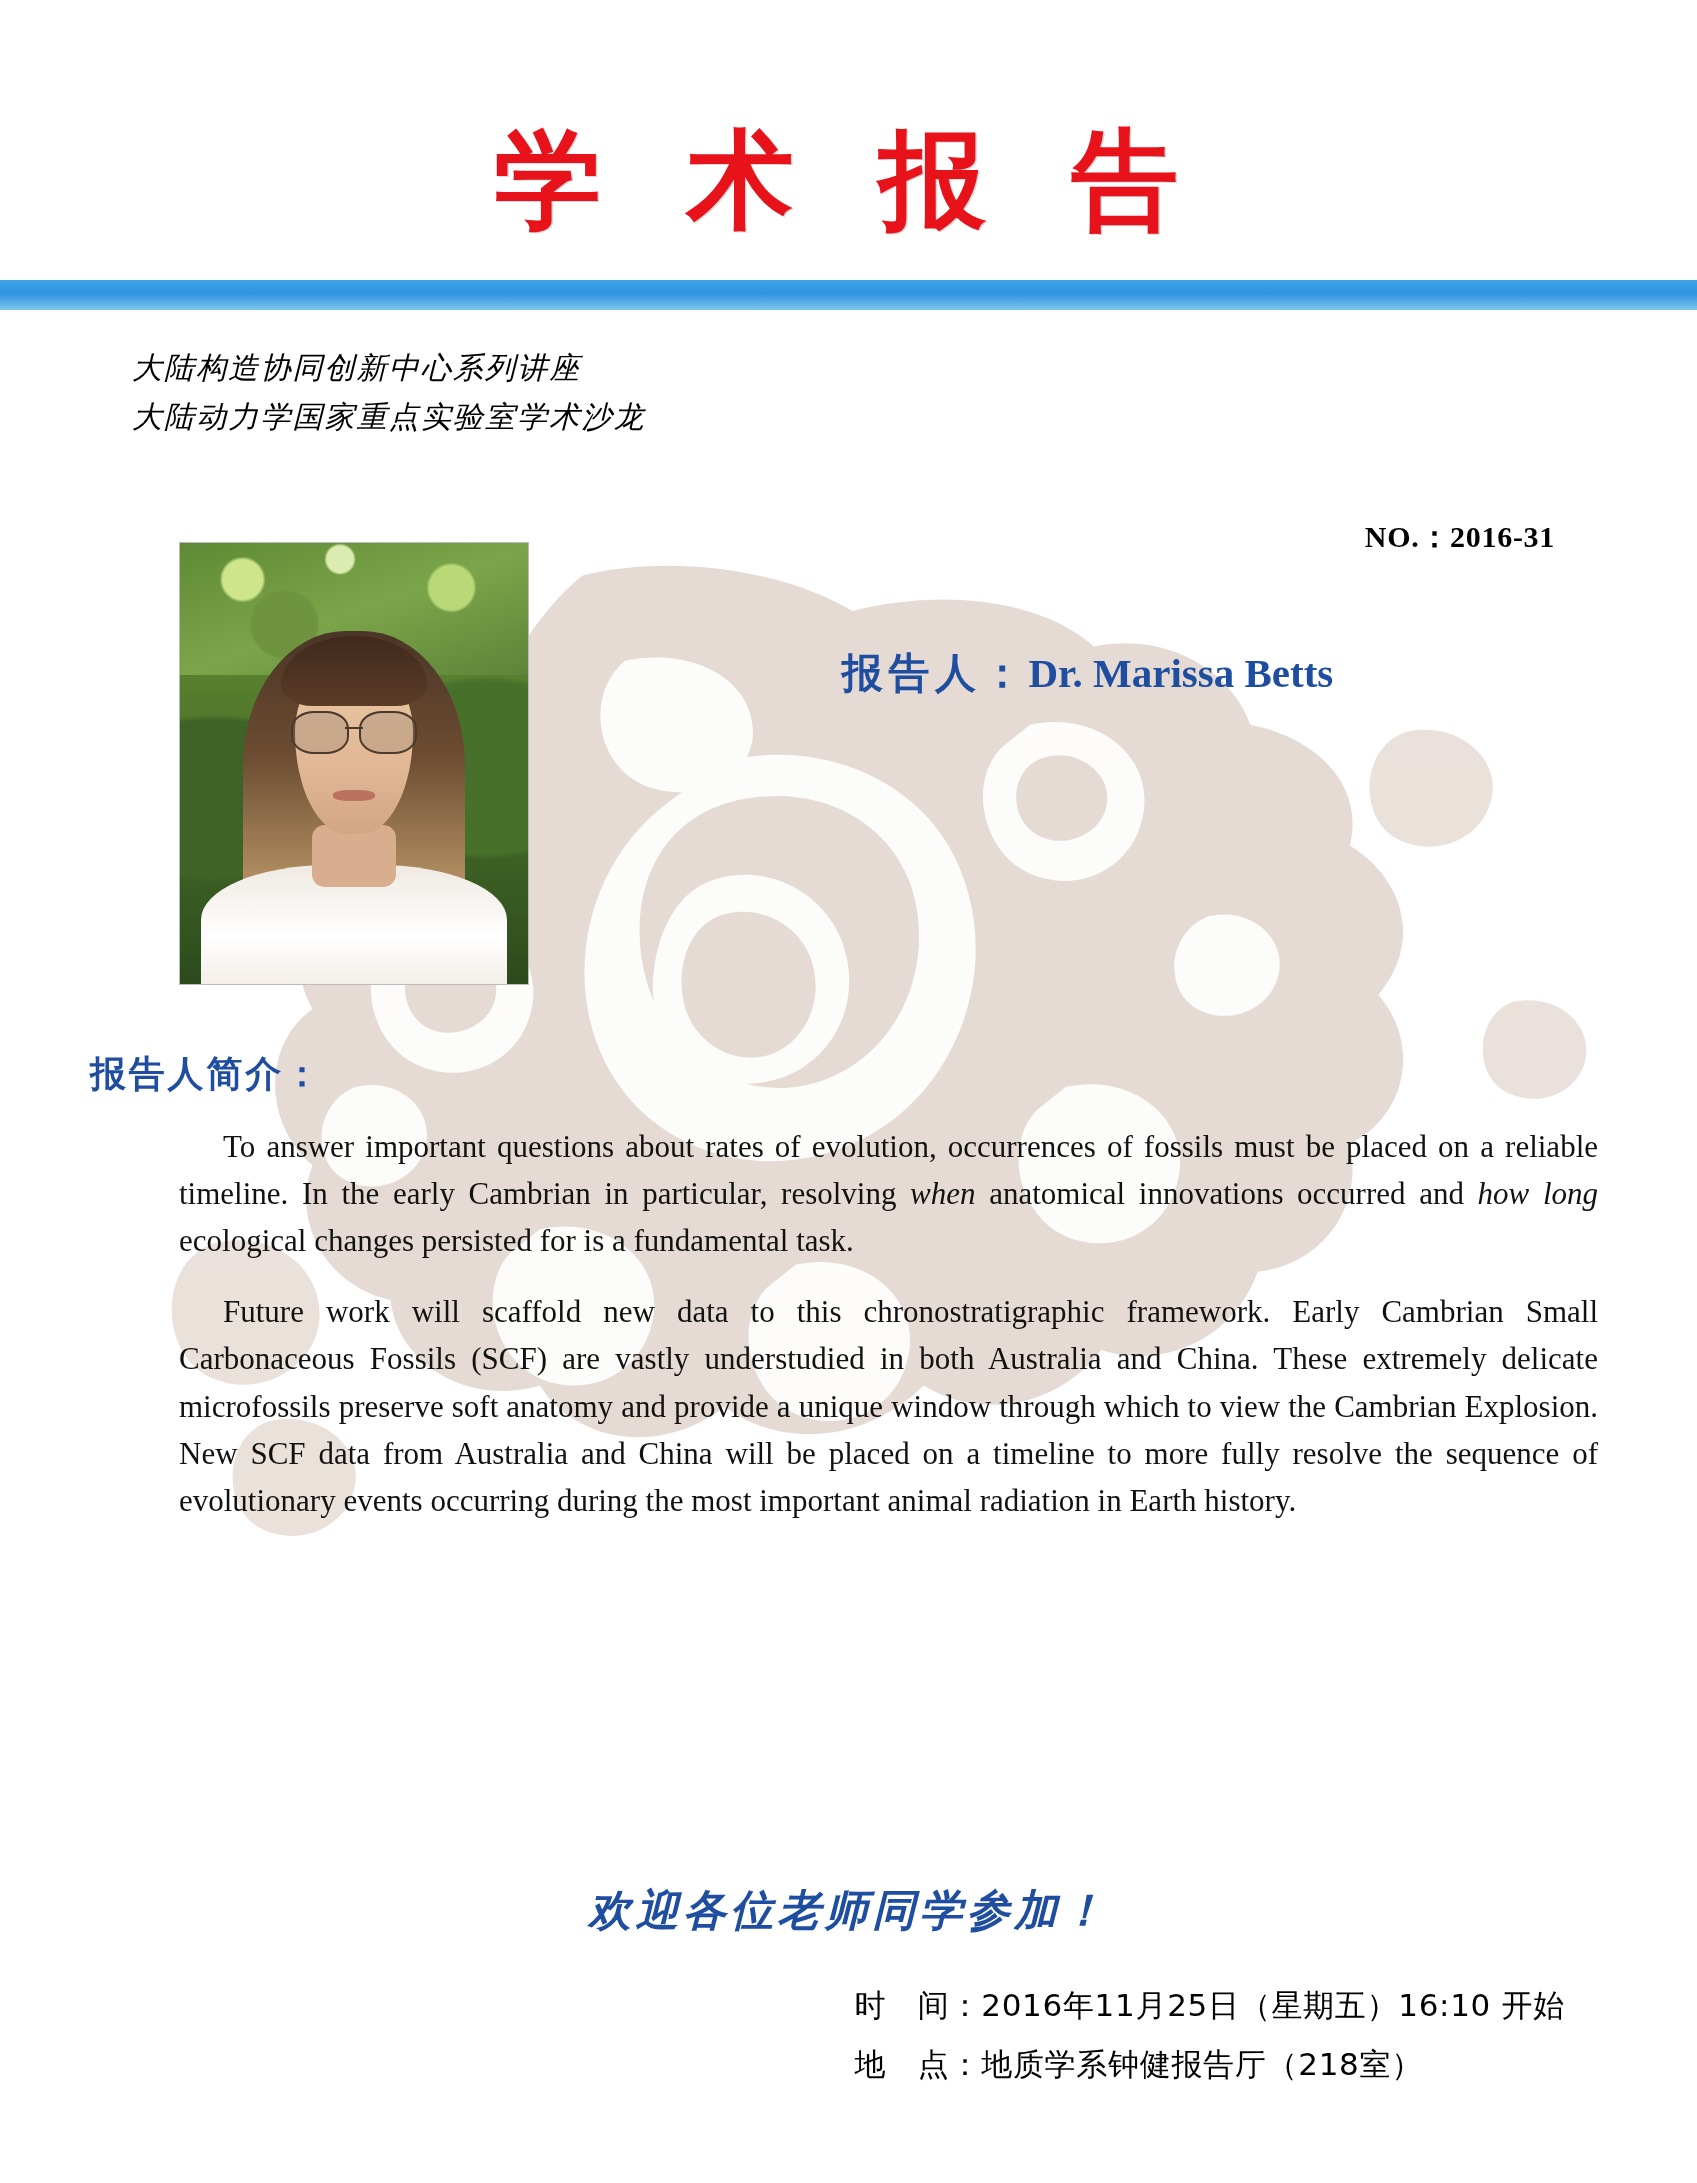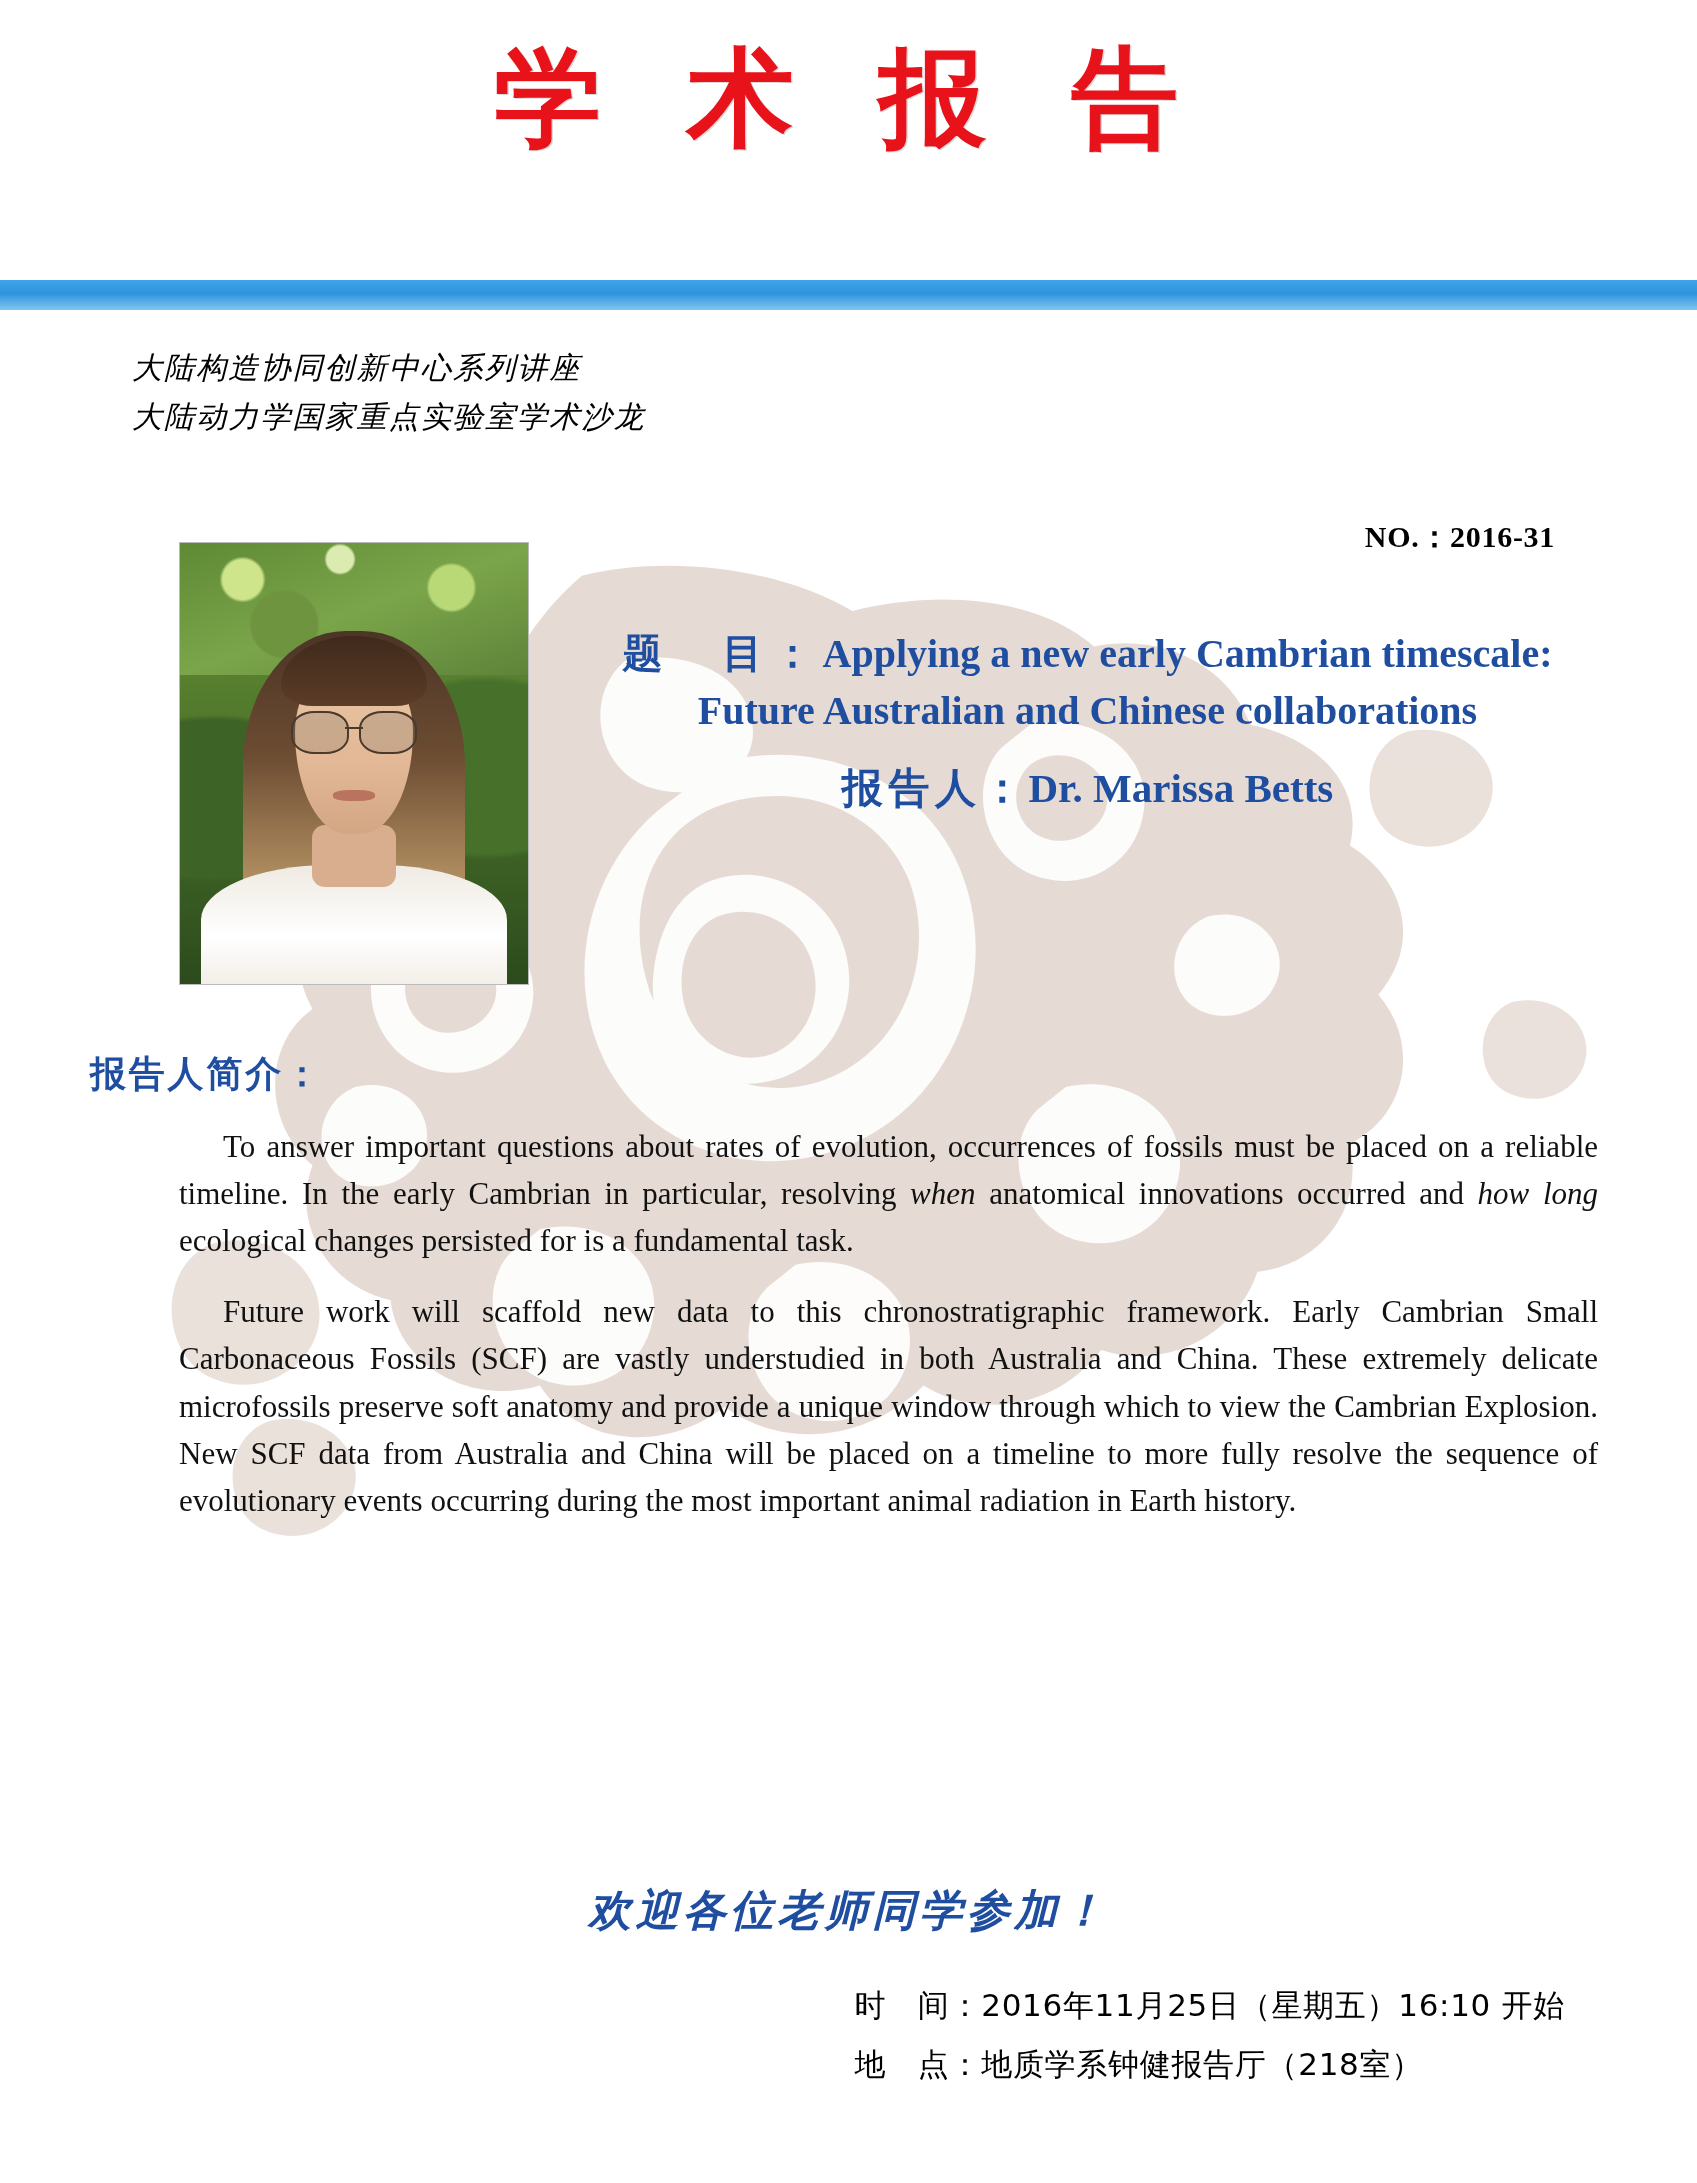--- a/index.html
+++ b/index.html
@@ -16,21 +16,21 @@
   }
 
   
   .poster-title {
     text-align: center;
     color: #e8131a;
     font-family: "DejaVu Sans", sans-serif;
     font-weight: bold;
     font-size: 107px;
     letter-spacing: 24px;
-    padding-top: 37px;
+    padding-top: 119px;
     line-height: 1.15;
     text-shadow: 1.4px 1.4px 0 rgba(0,0,0,0.15);
   }
 
   .blue-bar {
     position: absolute;
     top: 280px;
     left: 0;
     width: 1697px;
     height: 30px;
@@ -299,23 +299,20 @@
     <div class="ph-glasses">
       <div class="ph-lens l"></div>
       <div class="ph-lens r"></div>
       <div class="ph-bridge"></div>
     </div>
     <div class="ph-lip"></div>
   </div>
 </div>
 
 <div class="talk-block">
-  <div class="talk-title">
-    <span class="lbl">题　目：</span><span>Applying a new early Cambrian timescale: Future Australian and Chinese collaborations</span>
-  </div>
   <div class="speaker">
     <span class="lbl">报告人：</span><span>Dr.  Marissa Betts</span>
   </div>
 </div>
 
 <div class="bio-heading">报告人简介：</div>
 
 <div class="bio-body">
   <p>
     To answer important questions about rates of evolution, occurrences of fossils must be placed on a reliable timeline. In the early Cambrian in particular, resolving <em>when</em> anatomical innovations occurred and <em>how long</em> ecological changes persisted for is a fundamental task.

